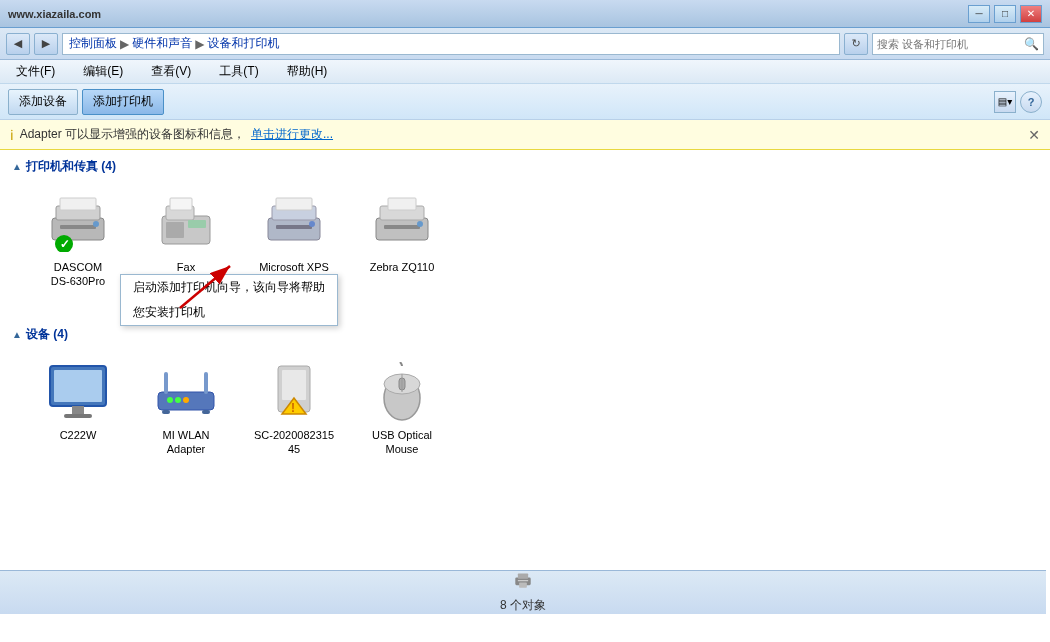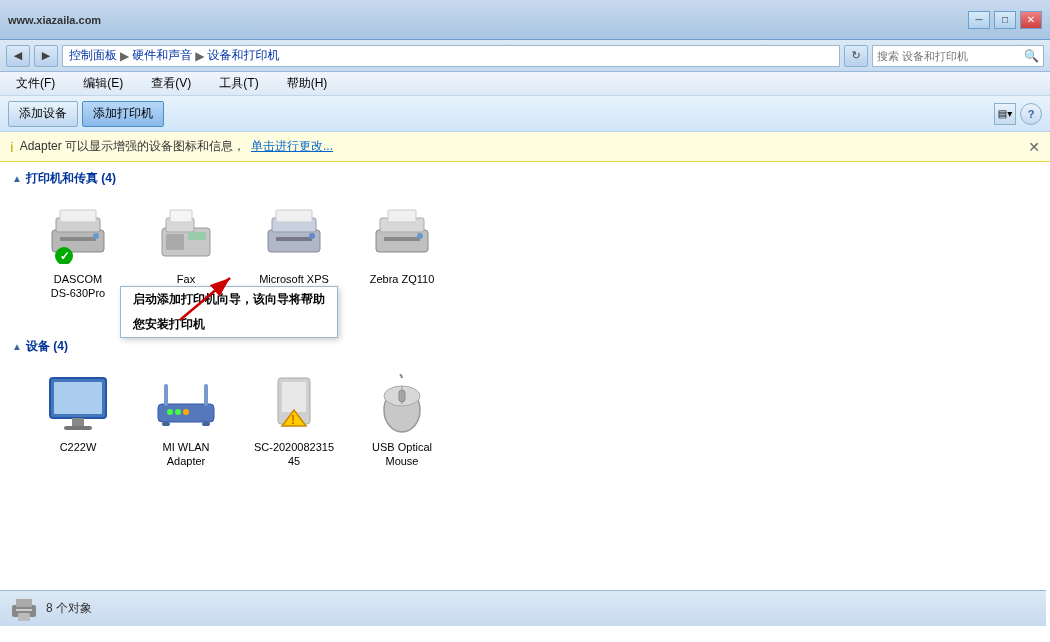--- a/index.html
+++ b/index.html
@@ -7,21 +7,21 @@
       width: 1050px;
       height: 642px;
       font-family: 'Microsoft YaHei', 'SimHei', sans-serif;
       font-size: 12px;
       background: #fff;
       overflow: hidden;
     }
 
     
     .title-bar {
-      height: 40px;
+      height: 28px;
       background: linear-gradient(to bottom, #c8daf0 0%, #a8c4e0 100%);
       display: flex;
       align-items: center;
       padding: 0 8px;
       border-bottom: 1px solid #6a9fd0;
     }
     .title-bar-url {
       color: #333;
       font-size: 11px;
       font-weight: bold;
@@ -216,45 +216,45 @@
     .device-name {
       font-size: 11px;
       text-align: center;
       color: #000;
       margin-top: 4px;
       line-height: 1.3;
     }
 
     
     .status-bar {
-      height: 36px;
+      height: 44px;
       background: linear-gradient(to bottom, #dce9f5, #c8daf0);
       border-top: 1px solid #9ab8d8;
       display: flex;
       align-items: center;
       padding: 0 10px;
       gap: 8px;
       position: absolute;
       bottom: 0;
       left: 0;
       right: 4px;
+      flex-direction: column;
     }
     .status-text { font-size: 12px; color: #333; }
 
     
     .tooltip-menu {
       position: absolute;
       top: 124px;
       left: 120px;
       background: #fff;
       border: 1px solid #9ab8d0;
       box-shadow: 2px 2px 6px rgba(0,0,0,0.2);
       z-index: 100;
       min-width: 120px;
-      font-weight: bold;
     }
     .tooltip-item {
       padding: 4px 12px;
       font-size: 12px;
       cursor: pointer;
       color: #000;
     }
 
     
     .arrow-pointer {

